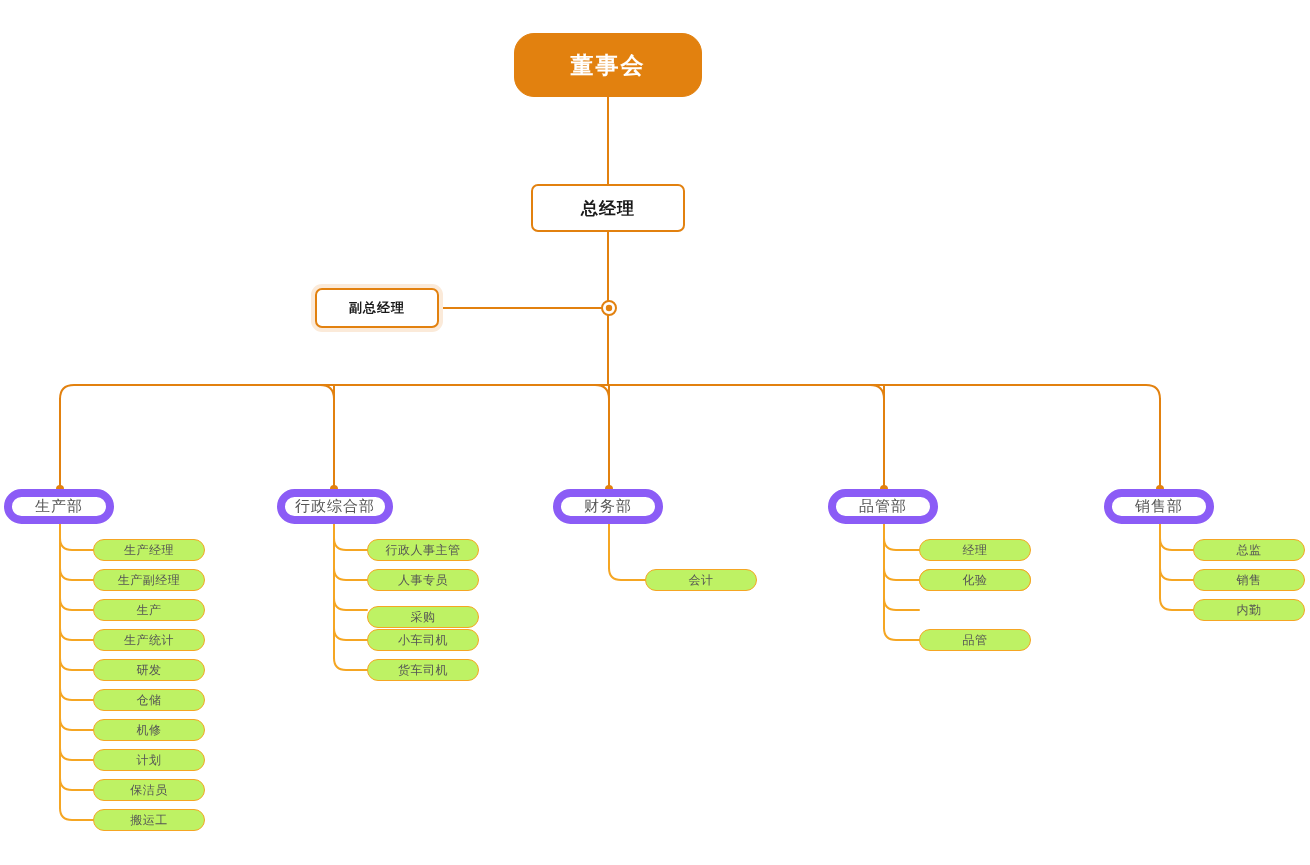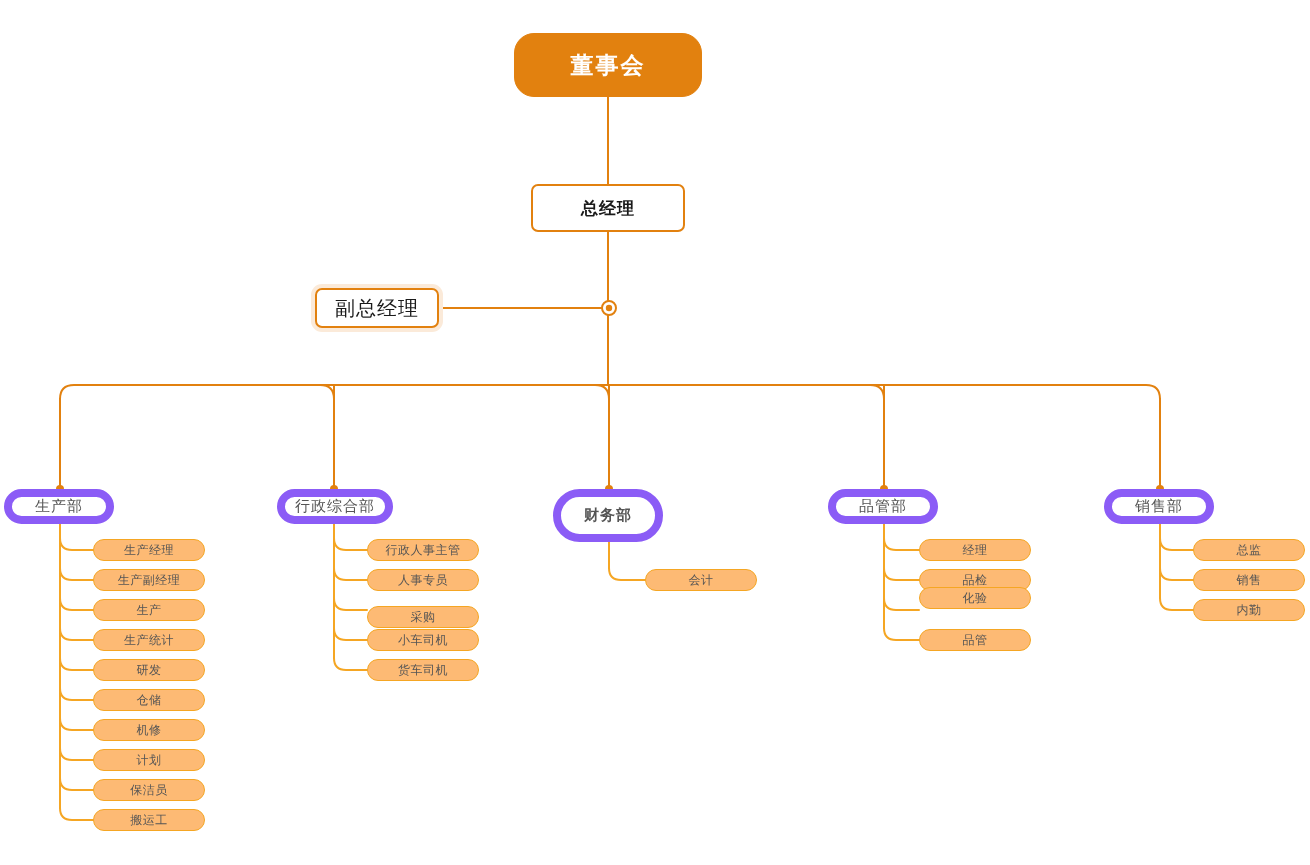--- a/index.html
+++ b/index.html
@@ -58,39 +58,39 @@
     font-weight: bold;
     letter-spacing: 1px;
   }
 
   
   .node-assistant {
     background: #ffffff;
     border: 2px solid #e2810f;
     border-radius: 7px;
     color: #1a1a1a;
-    font-size: 20px;
-    font-weight: normal;
+    font-size: 13px;
+    font-weight: bold;
     letter-spacing: 1px;
     box-shadow: 0 0 0 4px #fbead9;
   }
 
   
   .node-dept {
     background: #ffffff;
     border: 8px solid #8b5cf6;
     border-radius: 999px;
     color: #555555;
     font-size: 15px;
     letter-spacing: 1px;
   }
 
   
   .node-leaf {
-    background: #fdba74;
+    background: #bef264;
     border: 1.5px solid #f5a623;
     border-radius: 999px;
     color: #555555;
     font-size: 12px;
     letter-spacing: 0.5px;
   }
 </style>
 </head>
 <body>
 
@@ -158,26 +158,26 @@
       <div class="node node-leaf" style="left: 93px; top: 719px; width: 112px; height: 22px;">机修</div>
       <div class="node node-leaf" style="left: 93px; top: 749px; width: 112px; height: 22px;">计划</div>
       <div class="node node-leaf" style="left: 93px; top: 779px; width: 112px; height: 22px;">保洁员</div>
       <div class="node node-leaf" style="left: 93px; top: 809px; width: 112px; height: 22px;">搬运工</div>
       <div class="node node-dept" style="left: 277px; top: 489px; width: 116px; height: 35px;">行政综合部</div>
       <div class="node node-leaf" style="left: 367px; top: 539px; width: 112px; height: 22px;">行政人事主管</div>
       <div class="node node-leaf" style="left: 367px; top: 569px; width: 112px; height: 22px;">人事专员</div>
       <div class="node node-leaf" style="left: 367px; top: 606px; width: 112px; height: 22px; text-align: center;">采购</div>
       <div class="node node-leaf" style="left: 367px; top: 629px; width: 112px; height: 22px;">小车司机</div>
       <div class="node node-leaf" style="left: 367px; top: 659px; width: 112px; height: 22px;">货车司机</div>
-      <div class="node node-dept" style="left: 553px; top: 489px; width: 110px; height: 53px; font-weight: bold;">财务部</div>
+      <div class="node node-dept" style="left: 553px; top: 489px; width: 110px; height: 35px;">财务部</div>
       <div class="node node-leaf" style="left: 645px; top: 569px; width: 112px; height: 22px;">会计</div>
       <div class="node node-dept" style="left: 828px; top: 489px; width: 110px; height: 35px;">品管部</div>
       <div class="node node-leaf" style="left: 919px; top: 539px; width: 112px; height: 22px;">经理</div>
       <div class="node node-leaf" style="left: 919px; top: 569px; width: 112px; height: 22px;">品检</div>
-      <div class="node node-leaf" style="left: 919px; top: 587px; width: 112px; height: 22px;">化验</div>
+      <div class="node node-leaf" style="left: 919px; top: 569px; width: 112px; height: 22px;">化验</div>
       <div class="node node-leaf" style="left: 919px; top: 629px; width: 112px; height: 22px;">品管</div>
       <div class="node node-dept" style="left: 1104px; top: 489px; width: 110px; height: 35px;">销售部</div>
       <div class="node node-leaf" style="left: 1193px; top: 539px; width: 112px; height: 22px;">总监</div>
       <div class="node node-leaf" style="left: 1193px; top: 569px; width: 112px; height: 22px;">销售</div>
       <div class="node node-leaf" style="left: 1193px; top: 599px; width: 112px; height: 22px;">内勤</div>
       <div class="node node-exec" style="left: 531px; top: 184px; width: 154px; height: 48px;">总经理</div>
       <div class="node node-assistant" style="left: 315px; top: 288px; width: 124px; height: 40px;">副总经理</div>
       <div class="node node-root" style="left: 514px; top: 33px; width: 188px; height: 64px;">董事会</div>
     </div>
 

